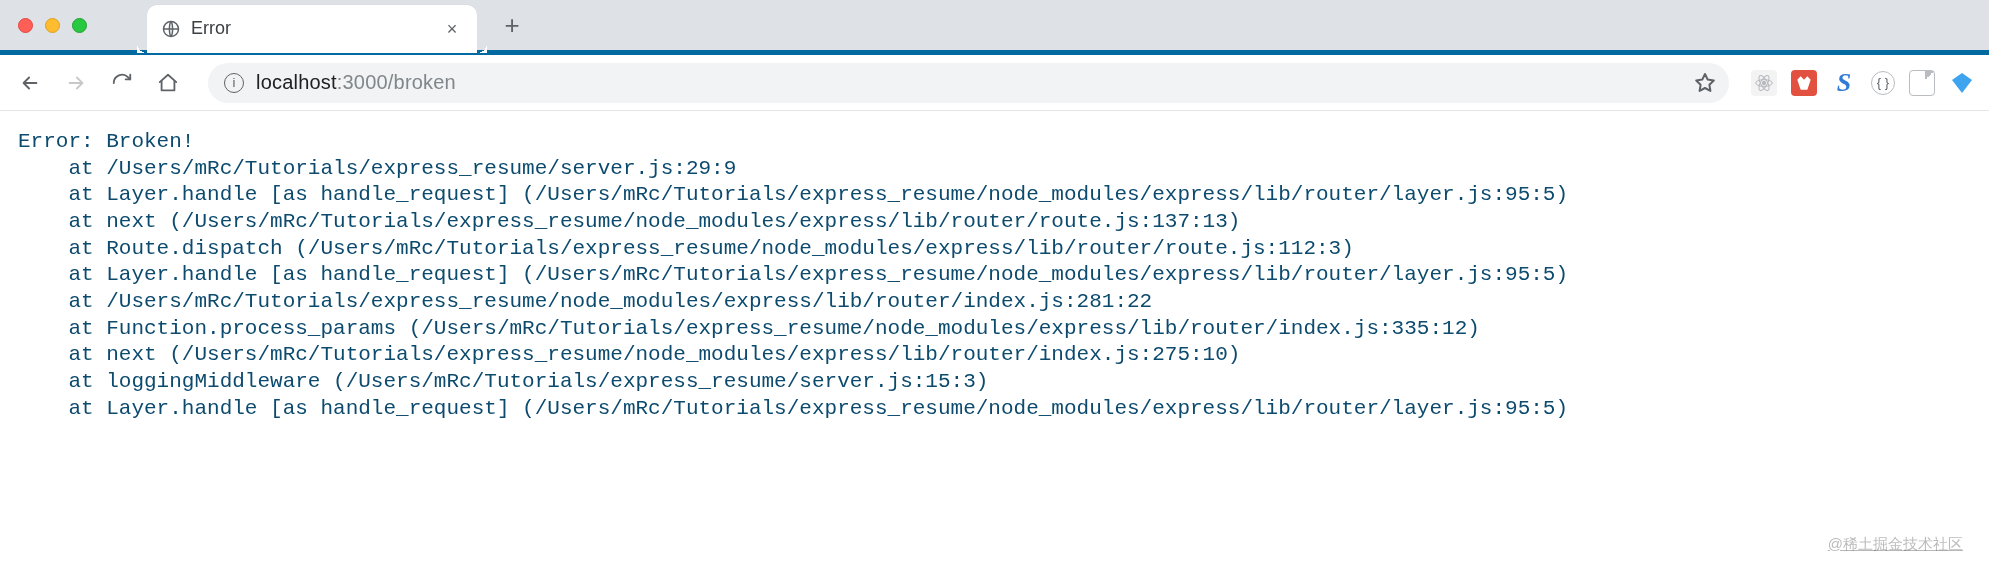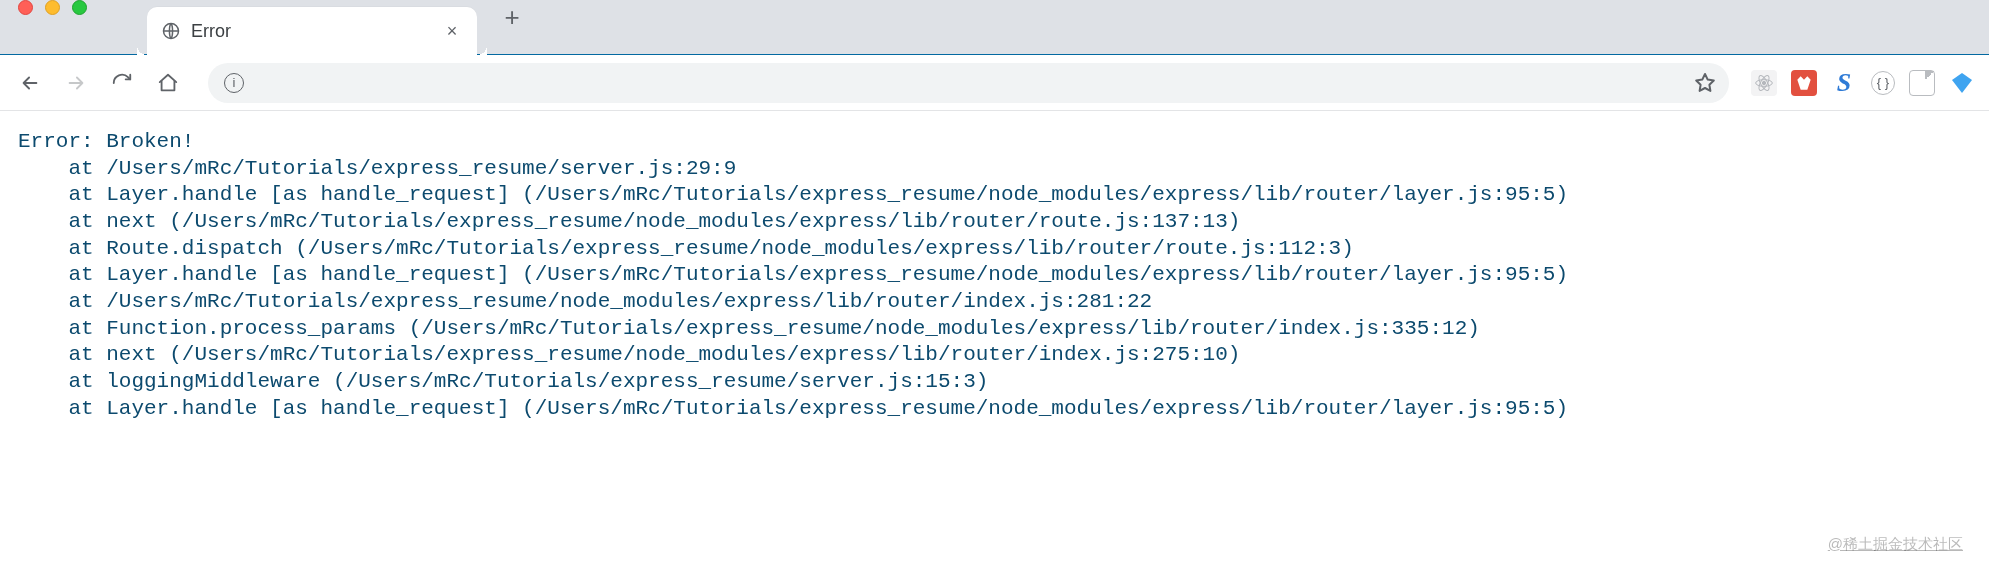--- a/index.html
+++ b/index.html
@@ -1,24 +1,24 @@
 <!DOCTYPE html>
 <html><head>
 <meta charset="utf-8">
 <style>
   * { box-sizing: border-box; margin: 0; padding: 0; }
   html, body { width: 1989px; height: 562px; font-family: -apple-system, BlinkMacSystemFont, "Segoe UI", Arial, sans-serif; background: #fff; overflow: hidden; }
 
   
   .titlebar {
     display: flex;
-    align-items: flex-start;
+    align-items: center;
     height: 55px;
     background: #dee1e6;
-    border-bottom: 1px solid #0369a1;
+    border-bottom: 5px solid #0369a1;
     position: relative;
   }
   .traffic-lights {
     display: flex;
     gap: 12px;
     padding-left: 18px;
     align-items: center;
   }
   .traffic-light {
     width: 15px; height: 15px; border-radius: 50%;
@@ -188,20 +188,25 @@
   </div>
   <div class="nav-btn">
     <svg viewBox="0 0 24 24" fill="none" stroke="currentColor" stroke-width="2" stroke-linecap="round" stroke-linejoin="round">
       <path d="M3 11l9-8 9 8"></path>
       <path d="M5 10v10h14V10"></path>
     </svg>
   </div>
 
   <div class="omnibox">
     <span class="site-info">i</span>
+    <span class="url">
+      <span>localhost</span>
+        <span class="muted">:3000</span>
+        <span class="muted">/broken</span>
+    </span>
     <span class="spacer"></span>
     <span class="star">
       <svg viewBox="0 0 24 24" fill="none" stroke="currentColor" stroke-width="2" stroke-linejoin="round">
         <path d="M12 3l2.7 5.6 6.1.9-4.4 4.3 1 6.1L12 17l-5.4 2.9 1-6.1L3.2 9.5l6.1-.9L12 3z"></path>
       </svg>
     </span>
   </div>
 
   <div class="ext-icons">
     <div class="ext react">

